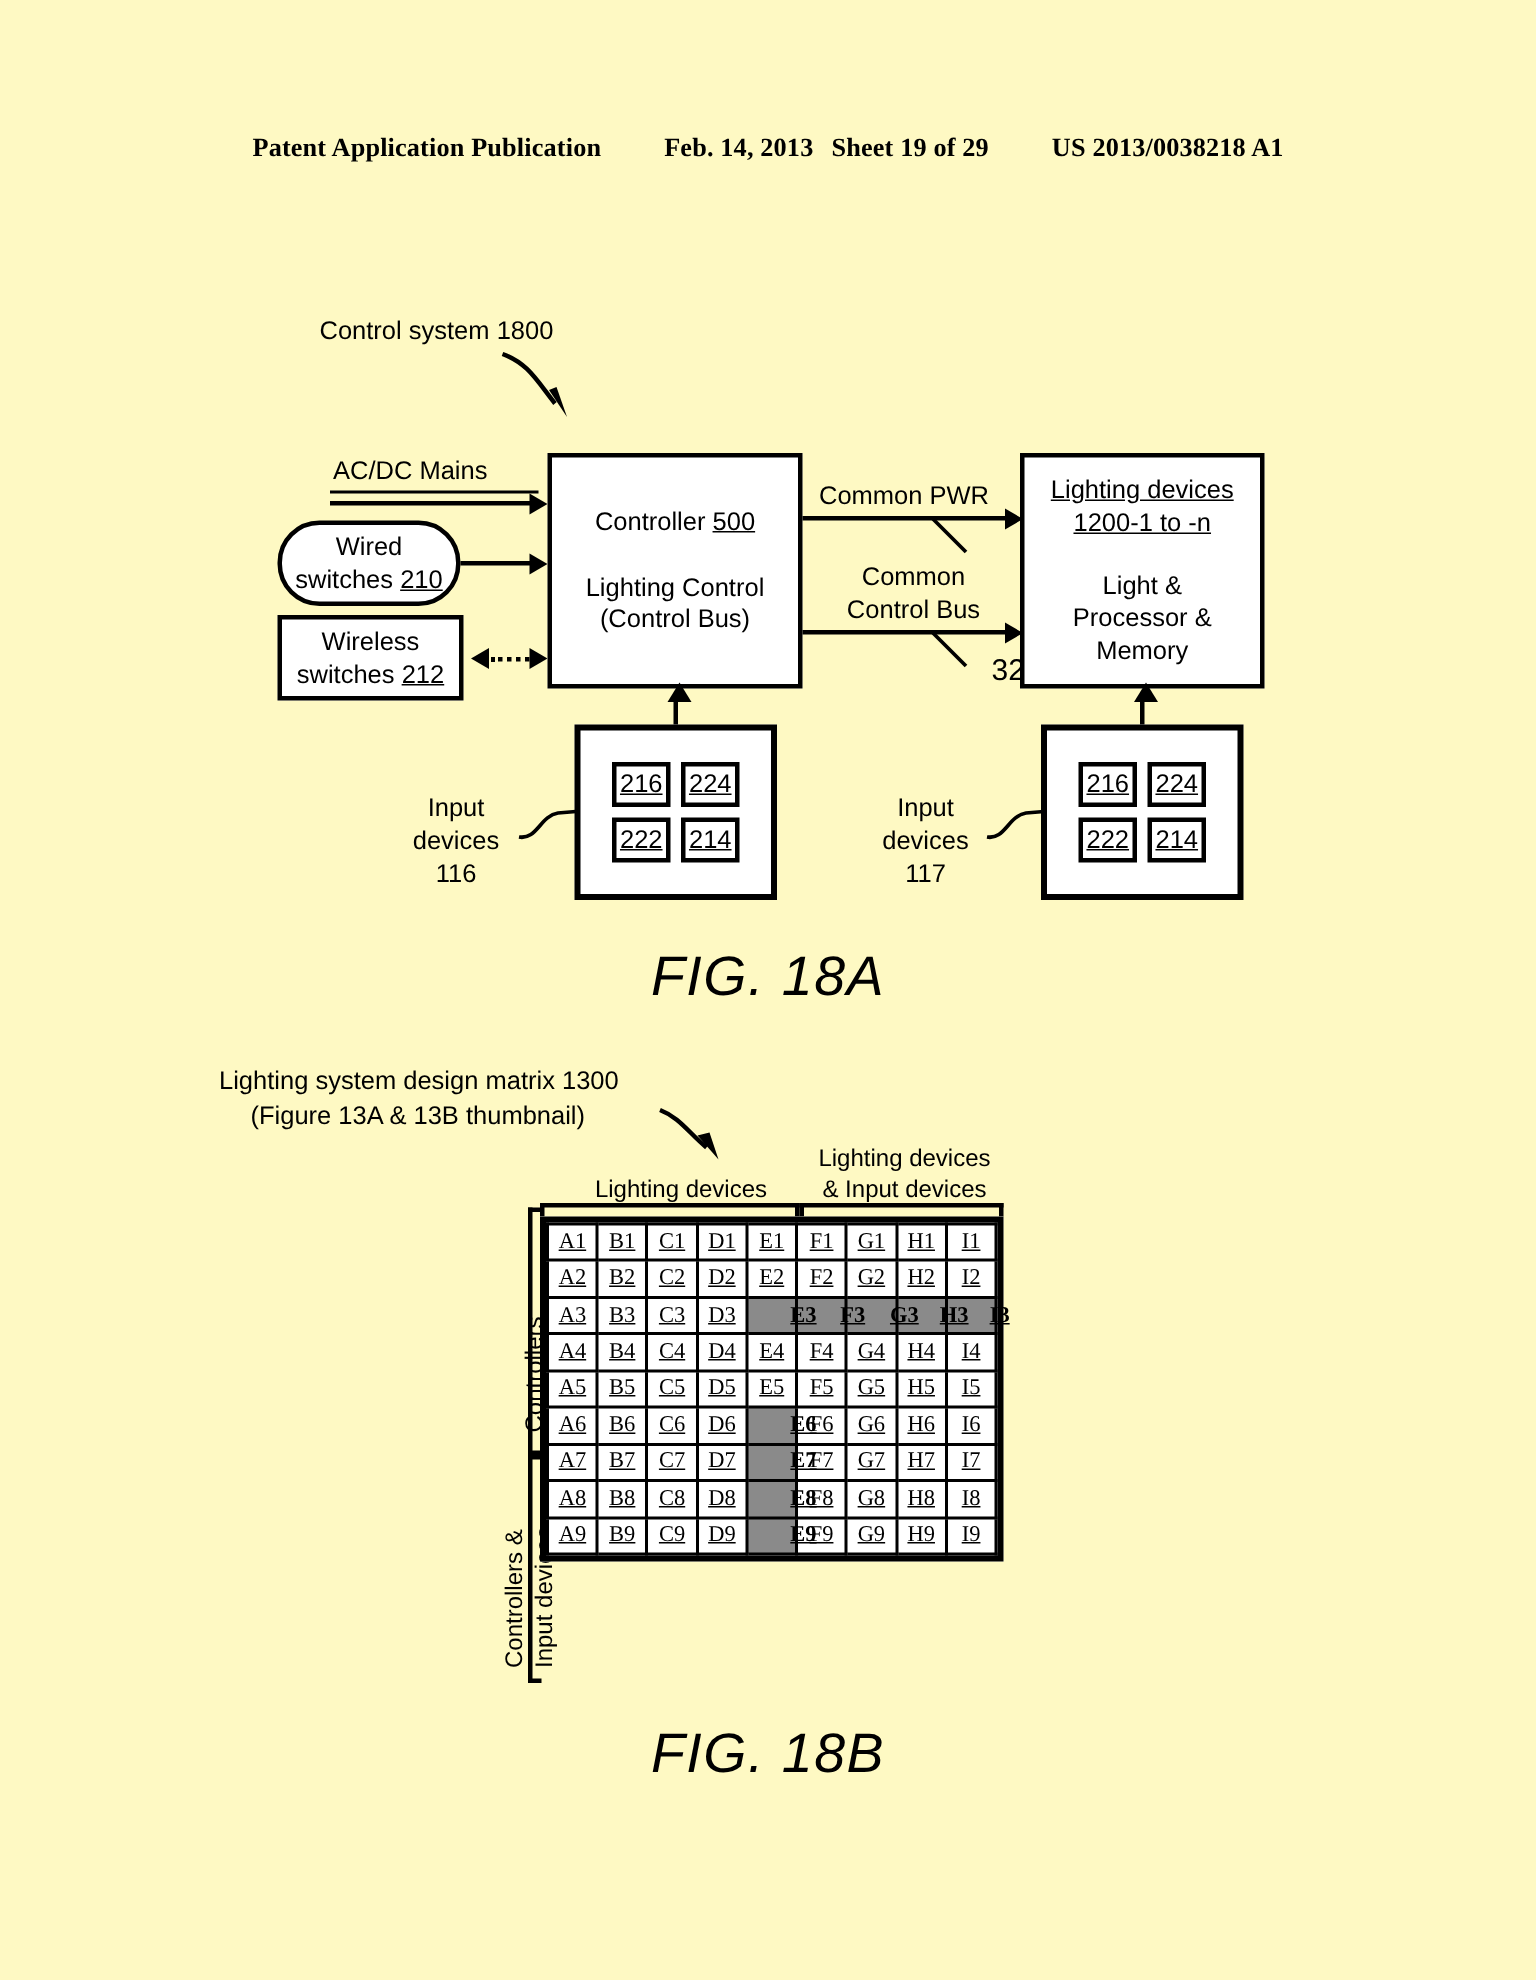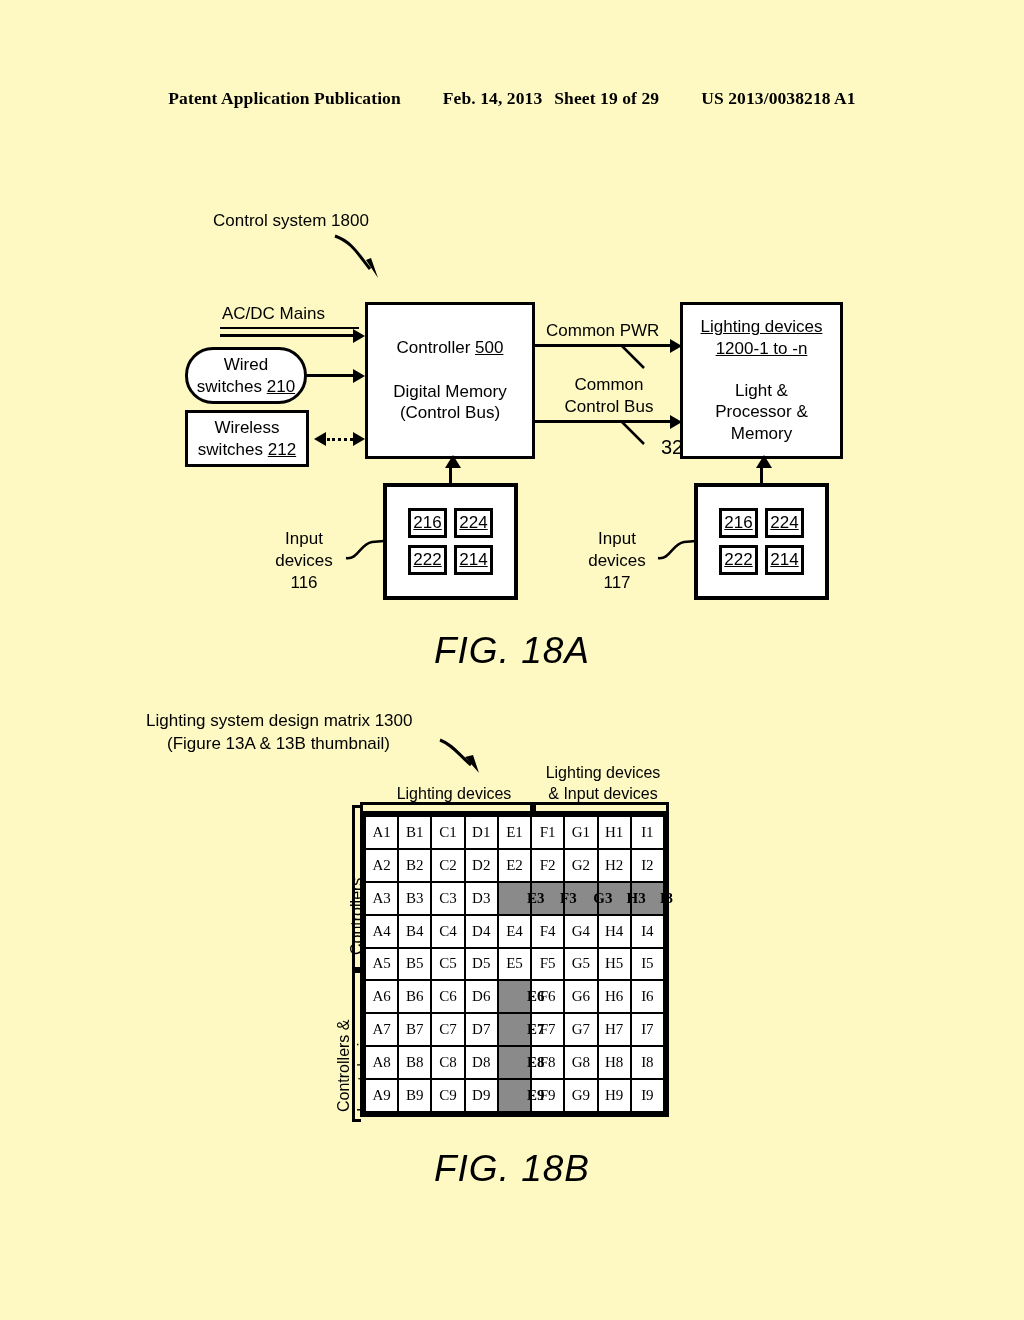--- a/index.html
+++ b/index.html
@@ -125,24 +125,25 @@
     font-weight: normal;
     letter-spacing: 1px;
   }
 
   
   #matrix {
     position: absolute;
     left: 360px;
     top: 811px;
     width: 309px;
-    height: 306px;
+    height: 230px;
     box-sizing: border-box;
     border: 4px solid #000;
     background: #fff;
+    text-decoration: underline;
   }
   #matrix table {
     border-collapse: collapse;
     width: 100%;
     height: 100%;
     table-layout: fixed;
   }
   #matrix td {
     border: 2px solid #000;
     text-align: center;
@@ -223,21 +224,21 @@
   </div>
   <div class="dotline" style="left:327px; top:438px; width:26px;"></div>
   <div class="arrow-l" style="left:314px; top:432px;"></div>
   <div class="arrow-r" style="left:353px; top:432px;"></div>
 
   <div class="box" style="left:365px; top:302px; width:170px; height:157px;">
     <div style="margin-bottom:22px;">
       <span>Controller</span>
       <span class="u">500</span>
     </div>
-    <div>Digital Memory</div>
+    <div>Lighting Control</div>
     <div>(Control Bus)</div>
   </div>
 
   <div class="txt" style="left:546px; top:320px;">Common PWR</div>
   <div class="hline" style="left:535px; top:344px; width:141px;"></div>
   <div class="arrow-r" style="left:670px; top:339px;"></div>
   <svg class="curve" style="left:620px; top:344px; width:40px; height:30px;" viewBox="0 0 40 30">
     <line x1="2" y1="2" x2="24" y2="24" stroke="#000" stroke-width="2.5"></line>
   </svg>
   <div class="txt" style="left:644px; top:358px; font-size:16px;margin-left:36px;">324</div>

